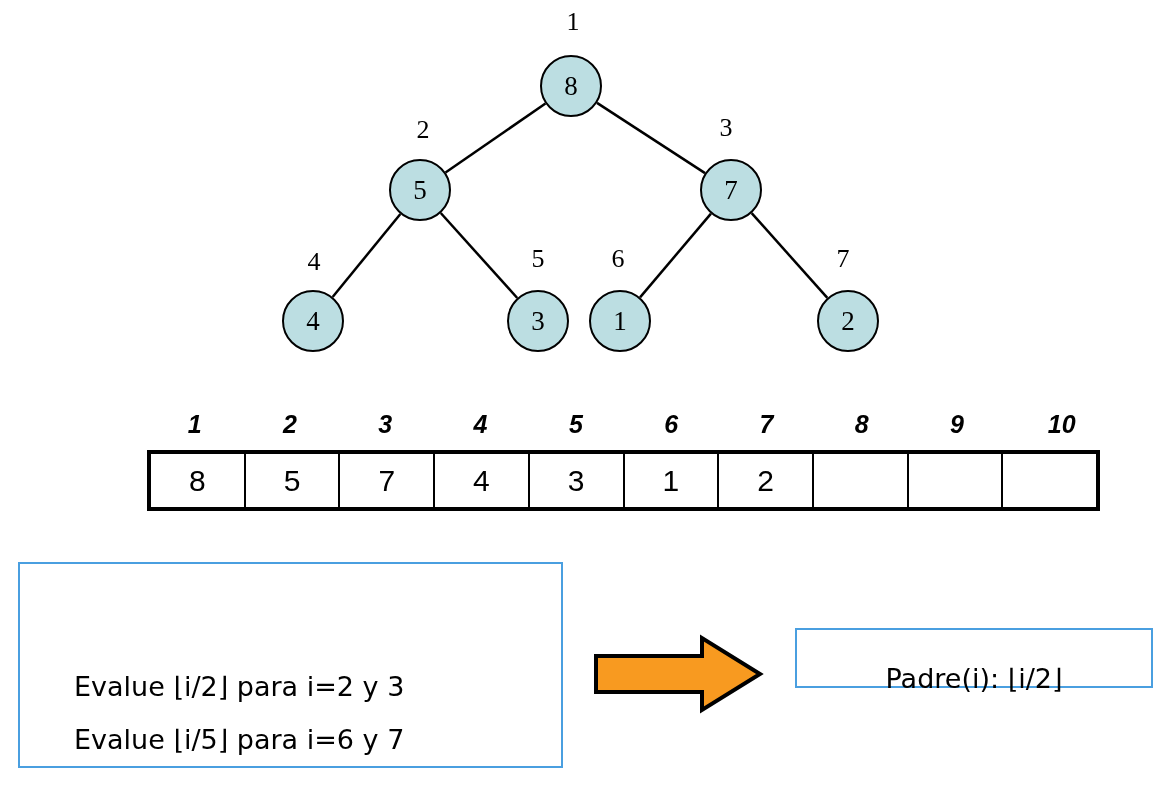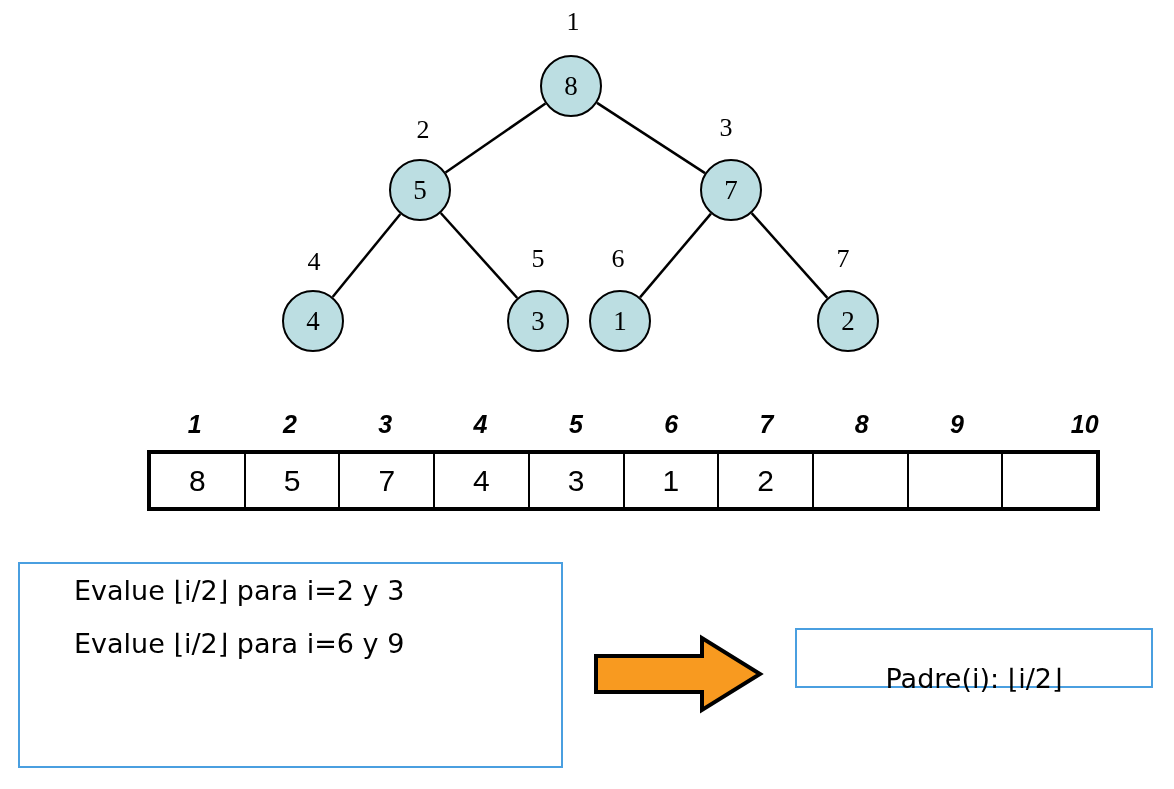--- a/index.html
+++ b/index.html
@@ -110,21 +110,21 @@
     position: absolute;
     left: 18px;
     top: 562px;
     width: 545px;
     height: 206px;
     border: 2.5px solid #4a9fe0;
     box-sizing: border-box;
     background: #ffffff;
     display: flex;
     flex-direction: column;
-    justify-content: flex-start;
+    justify-content: flex-end;
     padding-left: 54px;
     box-sizing: border-box;
   }
   .step-line {
     font-family: "DejaVu Sans", sans-serif;
     font-size: 27px;
     color: #000000;
     line-height: 1;
     padding: 13px 0;
     white-space: nowrap;
@@ -210,39 +210,39 @@
   <div id="array-indices">
       <div class="array-index" style="left: 0px; width: 95.3px;">1</div>
       <div class="array-index" style="left: 95.3px; width: 95.3px;">2</div>
       <div class="array-index" style="left: 190.6px; width: 95.3px;">3</div>
       <div class="array-index" style="left: 285.9px; width: 95.3px;">4</div>
       <div class="array-index" style="left: 381.2px; width: 95.3px;">5</div>
       <div class="array-index" style="left: 476.5px; width: 95.3px;">6</div>
       <div class="array-index" style="left: 571.8px; width: 95.3px;">7</div>
       <div class="array-index" style="left: 667.1px; width: 95.3px;">8</div>
       <div class="array-index" style="left: 762.4px; width: 95.3px;">9</div>
-      <div class="array-index" style="left: 890px; width: 95.3px;">10</div>
+      <div class="array-index" style="left: 867px; width: 95.3px;">10</div>
     </div>
   <div id="array-cells" style="border-color: rgb(0, 0, 0);">
       <div class="array-cell" style="border-right-color: rgb(0, 0, 0);">8</div>
       <div class="array-cell" style="border-right-color: rgb(0, 0, 0);">5</div>
       <div class="array-cell" style="border-right-color: rgb(0, 0, 0);">7</div>
       <div class="array-cell" style="border-right-color: rgb(0, 0, 0);">4</div>
       <div class="array-cell" style="border-right-color: rgb(0, 0, 0);">3</div>
       <div class="array-cell" style="border-right-color: rgb(0, 0, 0);">1</div>
       <div class="array-cell" style="border-right-color: rgb(0, 0, 0);">2</div>
       <div class="array-cell" style="border-right-color: rgb(0, 0, 0);"></div>
       <div class="array-cell" style="border-right-color: rgb(0, 0, 0);"></div>
       <div class="array-cell" style="border-right-color: rgb(0, 0, 0);"></div>
     </div>
 </div>
 
 <div id="steps-box" style="border-color: rgb(74, 159, 224);">
     <div class="step-line">Evalue ⌊i/2⌋ para i=2 y 3</div>
-    <div class="step-line">Evalue ⌊i/2⌋ para i=6 y 9</div>
+    <div class="step-line">Evalue ⌊i/5⌋ para i=6 y 7</div>
   </div>
 
 <div id="arrow-wrap">
   <svg width="172" height="80" viewBox="0 0 172 80">
     <polygon id="arrow-poly" points="4,22 110,22 110,4 168,40 110,76 110,58 4,58" stroke-width="4" stroke-linejoin="miter" fill="#f89a20" stroke="#000000"></polygon>
   </svg>
 </div>
 
 <div id="result-box" style="border-color: rgb(74, 159, 224);">
   <span id="result-text">Padre(i): ⌊i/2⌋</span>

